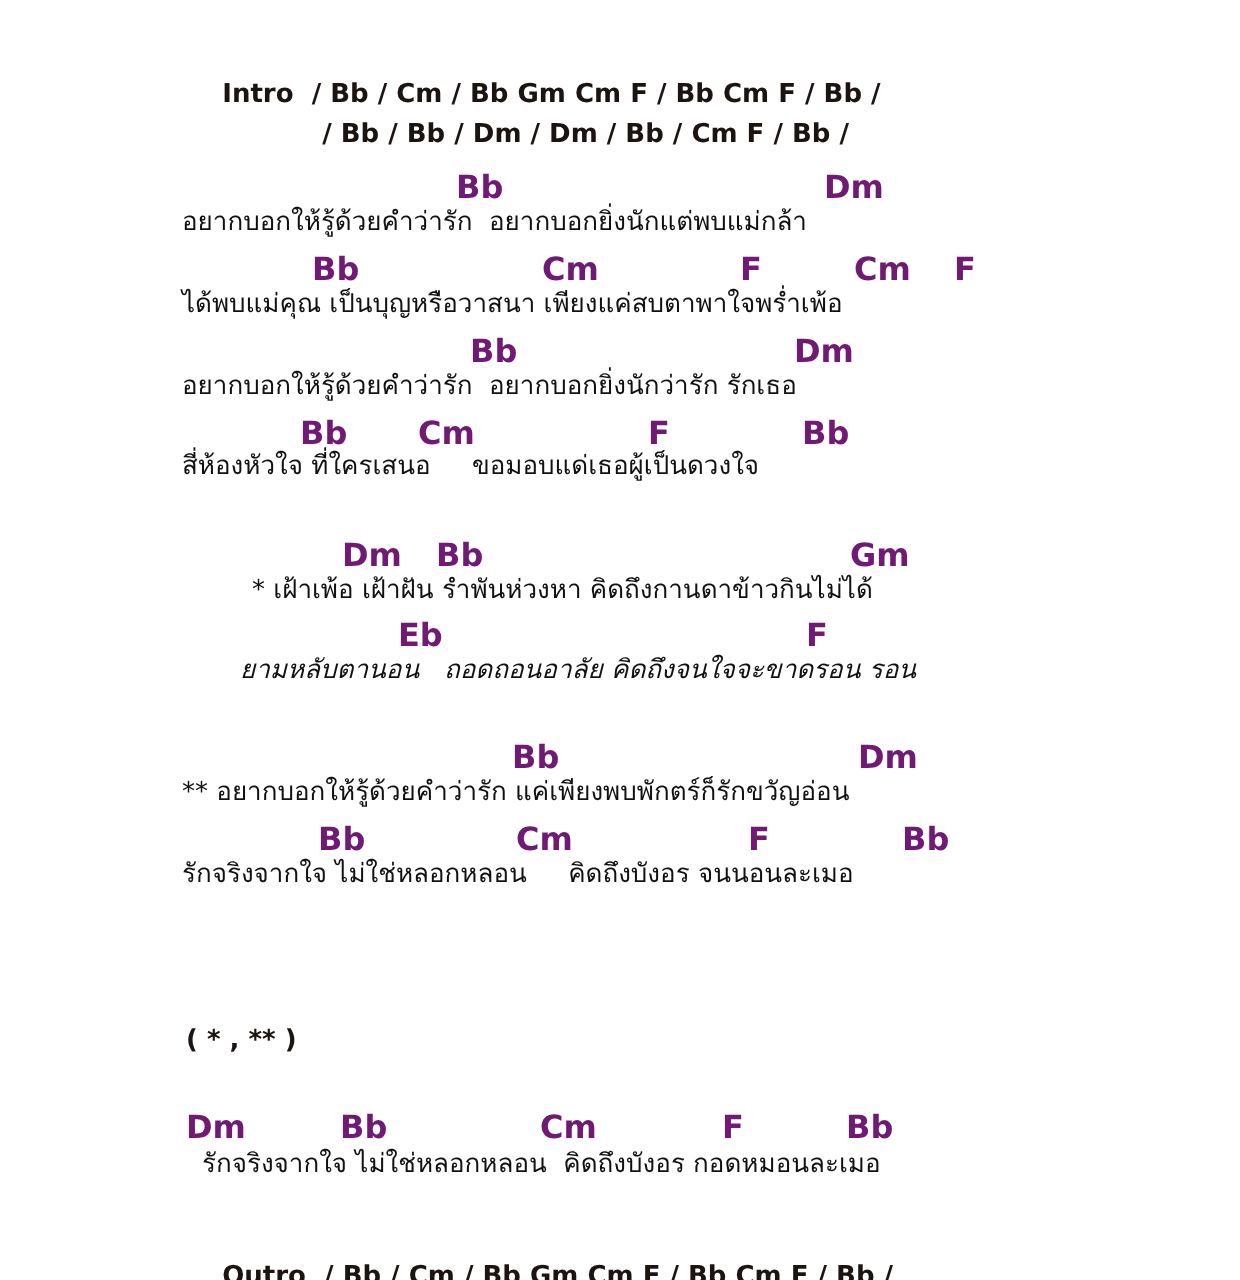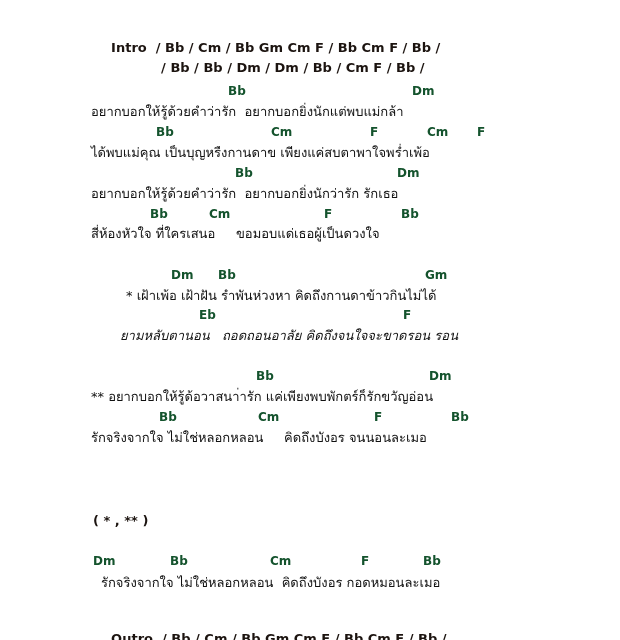--- a/index.html
+++ b/index.html
@@ -1,21 +1,21 @@
 <!DOCTYPE html>
 <html><head>
 <meta charset="utf-8">
 <style>
   html, body { margin: 0; padding: 0; background: #ffffff; }
   body { width: 620px; height: 640px; position: relative; overflow: hidden;
          font-family: "DejaVu Sans", "Liberation Sans", sans-serif; color: #1a1a1a; }
   .sheet { position: absolute; left: 0; top: 12px; width: 620px; height: 640px; }
   .line { position: absolute; white-space: pre; font-size: 13px; line-height: 16px; }
   .bold { font-weight: bold; font-size: 13px; color: #1c1410; }
-  .chord { position: absolute; font-weight: bold; font-size: 12px; color: #14532d; white-space: pre; }
+  .chord { position: absolute; font-weight: bold; font-size: 16px; color: #701a75; white-space: pre; }
   .lyric { font-size: 13px; color: #111; }
 </style>
 </head>
 <body>
 
 <div class="sheet">
 
   <div class="line bold" style="left:93px; top:12px;">
     <span>Intro</span><span>  </span><span>/ Bb / Cm / Bb Gm Cm F / Bb Cm F / Bb /</span>
   </div>
@@ -25,21 +25,21 @@
 
   <div id="verse1">
       <span class="chord" style="left: 228px; top: 72px;">Bb</span>
       <span class="chord" style="left: 412px; top: 72px;">Dm</span>
       <div class="line lyric" style="left: 91px; top: 92px;">อยากบอกให้รู้ด้วยคำว่ารัก  อยากบอกยิ่งนักแต่พบแม่กล้า</div>
       <span class="chord" style="left: 156px; top: 113px;">Bb</span>
       <span class="chord" style="left: 271px; top: 113px;">Cm</span>
       <span class="chord" style="left: 370px; top: 113px;">F</span>
       <span class="chord" style="left: 427px; top: 113px;">Cm</span>
       <span class="chord" style="left: 477px; top: 113px;">F</span>
-      <div class="line lyric" style="left: 91px; top: 133px;">ได้พบแม่คุณ เป็นบุญหรืงกานดาข เพียงแค่สบตาพาใจพร่ำเพ้อ</div>
+      <div class="line lyric" style="left: 91px; top: 133px;">ได้พบแม่คุณ เป็นบุญหรือวาสนา เพียงแค่สบตาพาใจพร่ำเพ้อ</div>
       <span class="chord" style="left: 235px; top: 154px;">Bb</span>
       <span class="chord" style="left: 397px; top: 154px;">Dm</span>
       <div class="line lyric" style="left: 91px; top: 174px;">อยากบอกให้รู้ด้วยคำว่ารัก  อยากบอกยิ่งนักว่ารัก รักเธอ</div>
       <span class="chord" style="left: 150px; top: 195px;">Bb</span>
       <span class="chord" style="left: 209px; top: 195px;">Cm</span>
       <span class="chord" style="left: 324px; top: 195px;">F</span>
       <span class="chord" style="left: 401px; top: 195px;">Bb</span>
       <div class="line lyric" style="left: 91px; top: 214px;">สี่ห้องหัวใจ ที่ใครเสนอ     ขอมอบแด่เธอผู้เป็นดวงใจ</div>
     </div>
 
@@ -49,21 +49,21 @@
       <span class="chord" style="left: 425px; top: 256px;">Gm</span>
       <div class="line lyric" style="left: 126px; top: 276px;">* เฝ้าเพ้อ เฝ้าฝัน รำพันห่วงหา คิดถึงกานดาข้าวกินไม่ได้</div>
       <span class="chord" style="left: 199px; top: 296px;">Eb</span>
       <span class="chord" style="left: 403px; top: 296px;">F</span>
       <div class="line lyric" style="left: 120px; top: 316px; font-style: italic;">ยามหลับตานอน   ถอดถอนอาลัย คิดถึงจนใจจะขาดรอน รอน</div>
     </div>
 
   <div id="chorus2">
       <span class="chord" style="left: 256px; top: 357px;">Bb</span>
       <span class="chord" style="left: 429px; top: 357px;">Dm</span>
-      <div class="line lyric" style="left: 91px; top: 377px;">** อยากบอกให้รู้ด้อวาสนา่ารัก แค่เพียงพบพักตร์ก็รักขวัญอ่อน</div>
+      <div class="line lyric" style="left: 91px; top: 377px;">** อยากบอกให้รู้ด้วยคำว่ารัก แค่เพียงพบพักตร์ก็รักขวัญอ่อน</div>
       <span class="chord" style="left: 159px; top: 398px;">Bb</span>
       <span class="chord" style="left: 258px; top: 398px;">Cm</span>
       <span class="chord" style="left: 374px; top: 398px;">F</span>
       <span class="chord" style="left: 451px; top: 398px;">Bb</span>
       <div class="line lyric" style="left: 91px; top: 418px;">รักจริงจากใจ ไม่ใช่หลอกหลอน     คิดถึงบังอร จนนอนละเมอ</div>
     </div>
 
 
   <div class="line bold" style="left:93px; top:501px;">( * , ** )</div>
 

